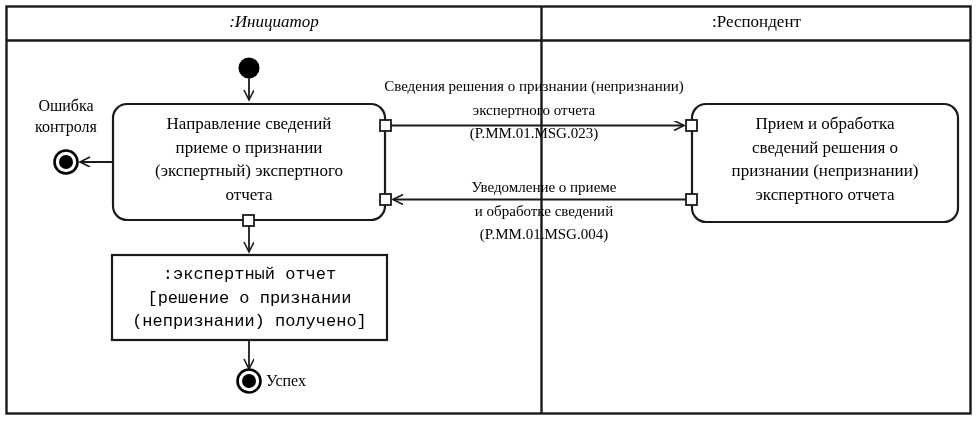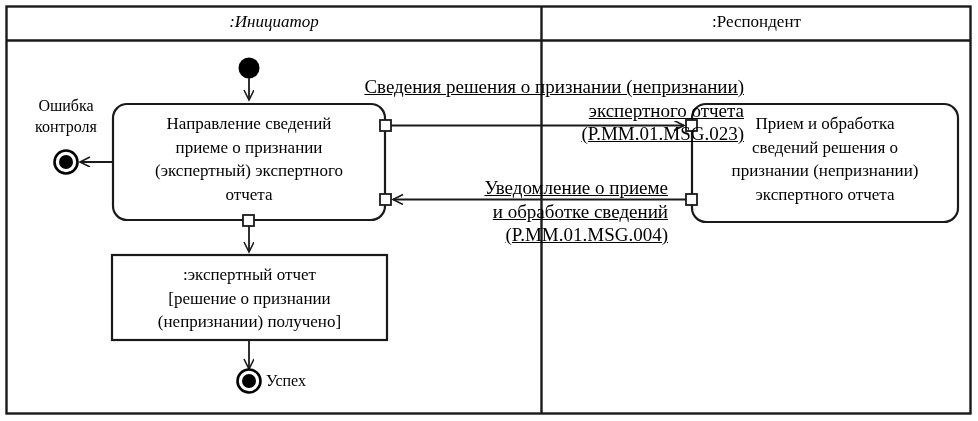--- a/index.html
+++ b/index.html
@@ -33,25 +33,24 @@
     white-space: nowrap;
   }
   .node-label {
     position: absolute;
     font-size: 17px;
     line-height: 23.5px;
     text-align: center;
   }
   .edge-label {
     position: absolute;
-    font-size: 19px;
+    font-size: 15px;
     line-height: 23.5px;
-    text-align: right;
+    text-align: center;
     white-space: nowrap;
-    text-decoration: underline;
   }
   .final-label {
     position: absolute;
     font-size: 16px;
     line-height: 21px;
     text-align: center;
     white-space: nowrap;
   }
 </style>
 </head>
@@ -144,21 +143,21 @@
     <div>отчета</div>
   </div>
 
   <div class="node-label" style="left:692px; top:112px; width:266px;">
     <div>Прием и обработка</div>
     <div>сведений решения о</div>
     <div>признании (непризнании)</div>
     <div>экспертного отчета</div>
   </div>
 
-  <div class="node-label" style="left:112px; top:263px; width:275px;">
+  <div class="node-label" style="left:112px; top:263px; width:275px;font-family:Liberation Mono, monospace;">
     <div>:экспертный отчет</div>
     <div>[решение о признании</div>
     <div>(непризнании) получено]</div>
   </div>
 
   <div class="edge-label" style="left:324px; top:75px; width:420px;">
     <div>Сведения решения о признании (непризнании)</div>
     <div>экспертного отчета</div>
     <div>(P.MM.01.MSG.023)</div>
   </div>

